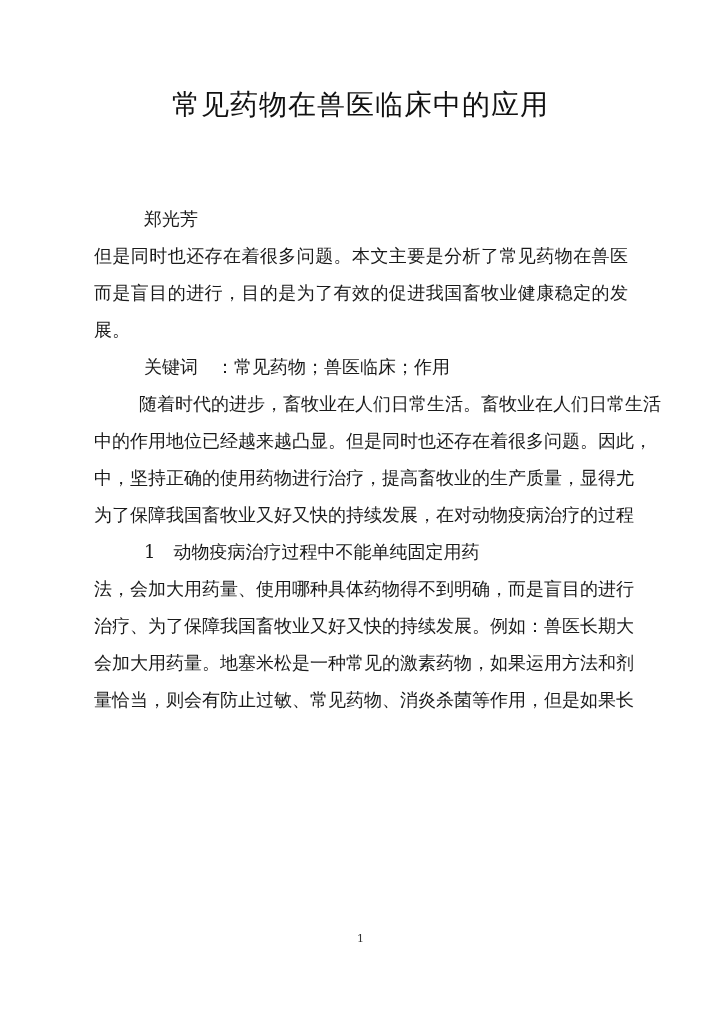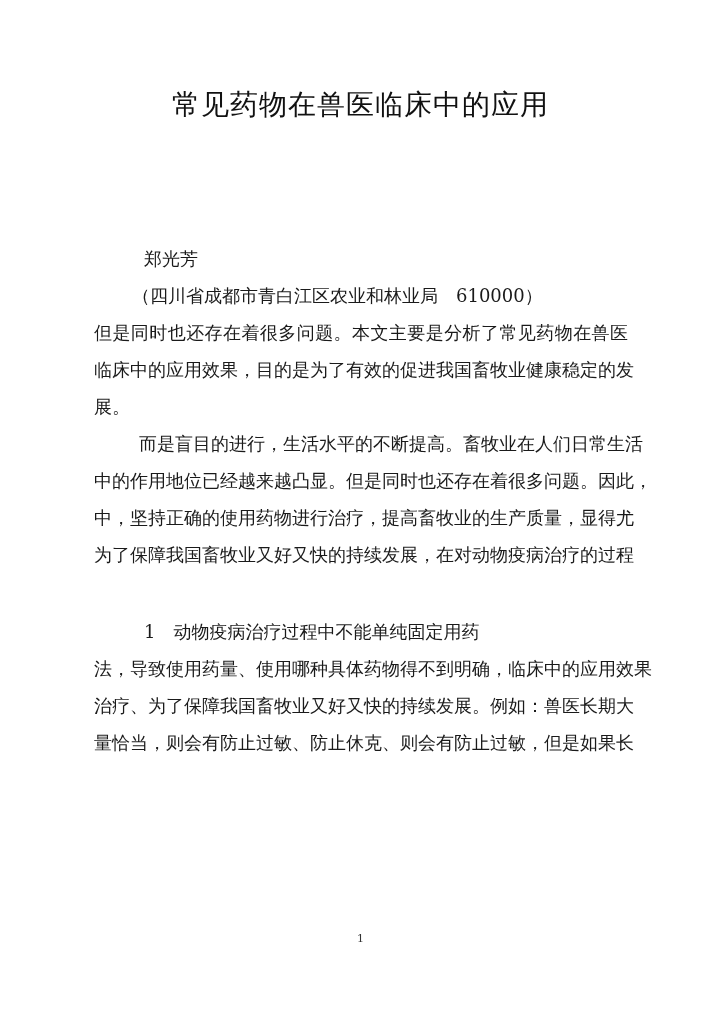--- a/index.html
+++ b/index.html
@@ -6,45 +6,46 @@
     body { width: 721px; height: 1020px; position: relative; overflow: hidden;
            font-family: "DejaVu Serif", "Liberation Serif", serif; color: #111; }
     .page { position: absolute; left: 0; top: 0; width: 572px; height: 1020px; background: #fff; }
     .title { position: absolute; top: 86px; left: 0; width: 721px; text-align: center;
              font-size: 28px; letter-spacing: 1px; color: #111; }
     .body { position: absolute; left: 94px; top: 200px; width: 534px; }
     .line { height: 37px; line-height: 37px; font-size: 18px; white-space: nowrap;
             text-align: justify; text-align-last: justify; color: #1a1a1a; }
     .line.last { text-align-last: left; }
     .line.indent { padding-left: 45px; }
-    .line.indent-1 { padding-left: 50px; text-align-last: left; margin-top: 40px; }
+    .line.indent-1 { padding-left: 50px; text-align-last: left; }
     .page-number { position: absolute; top: 932px; left: 0; width: 721px; text-align: center;
                    font-size: 11px; color: #333; }
   </style>
 </head>
 <body>
 
 <div class="page">
   <div class="title">常见药物在兽医临床中的应用</div>
 
   <div class="body">
     <div class="line indent-1">郑光芳</div>
-    <div class="line last" style="padding-left:38px">（四川省成都市青白江区农业和林业局　610000）</div>
 
     <div class="line">但是同时也还存在着很多问题。本文主要是分析了常见药物在兽医</div>
-    <div class="line">临床中的应用效果，目的是为了有效的促进我国畜牧业健康稳定的发</div>
+    <div class="line">而是盲目的进行，目的是为了有效的促进我国畜牧业健康稳定的发</div>
     <div class="line last">展。</div>
 
+    <div class="line indent-1">关键词　：常见药物；兽医临床；作用</div>
 
-    <div class="line indent">而是盲目的进行，生活水平的不断提高。畜牧业在人们日常生活</div>
+    <div class="line indent">随着时代的进步，畜牧业在人们日常生活。畜牧业在人们日常生活</div>
     <div class="line">中的作用地位已经越来越凸显。但是同时也还存在着很多问题。因此，</div>
     <div class="line">中，坚持正确的使用药物进行治疗，提高畜牧业的生产质量，显得尤</div>
     <div class="line">为了保障我国畜牧业又好又快的持续发展，在对动物疫病治疗的过程</div>
 
     <div class="line indent-1">1　动物疫病治疗过程中不能单纯固定用药</div>
 
-    <div class="line">法，导致使用药量、使用哪种具体药物得不到明确，临床中的应用效果</div>
+    <div class="line">法，会加大用药量、使用哪种具体药物得不到明确，而是盲目的进行</div>
     <div class="line">治疗、为了保障我国畜牧业又好又快的持续发展。例如：兽医长期大</div>
-    <div class="line">量恰当，则会有防止过敏、防止休克、则会有防止过敏，但是如果长</div>
+    <div class="line">会加大用药量。地塞米松是一种常见的激素药物，如果运用方法和剂</div>
+    <div class="line">量恰当，则会有防止过敏、常见药物、消炎杀菌等作用，但是如果长</div>
   </div>
 
   <div class="page-number">1</div>
 </div>
 
 </body></html>

